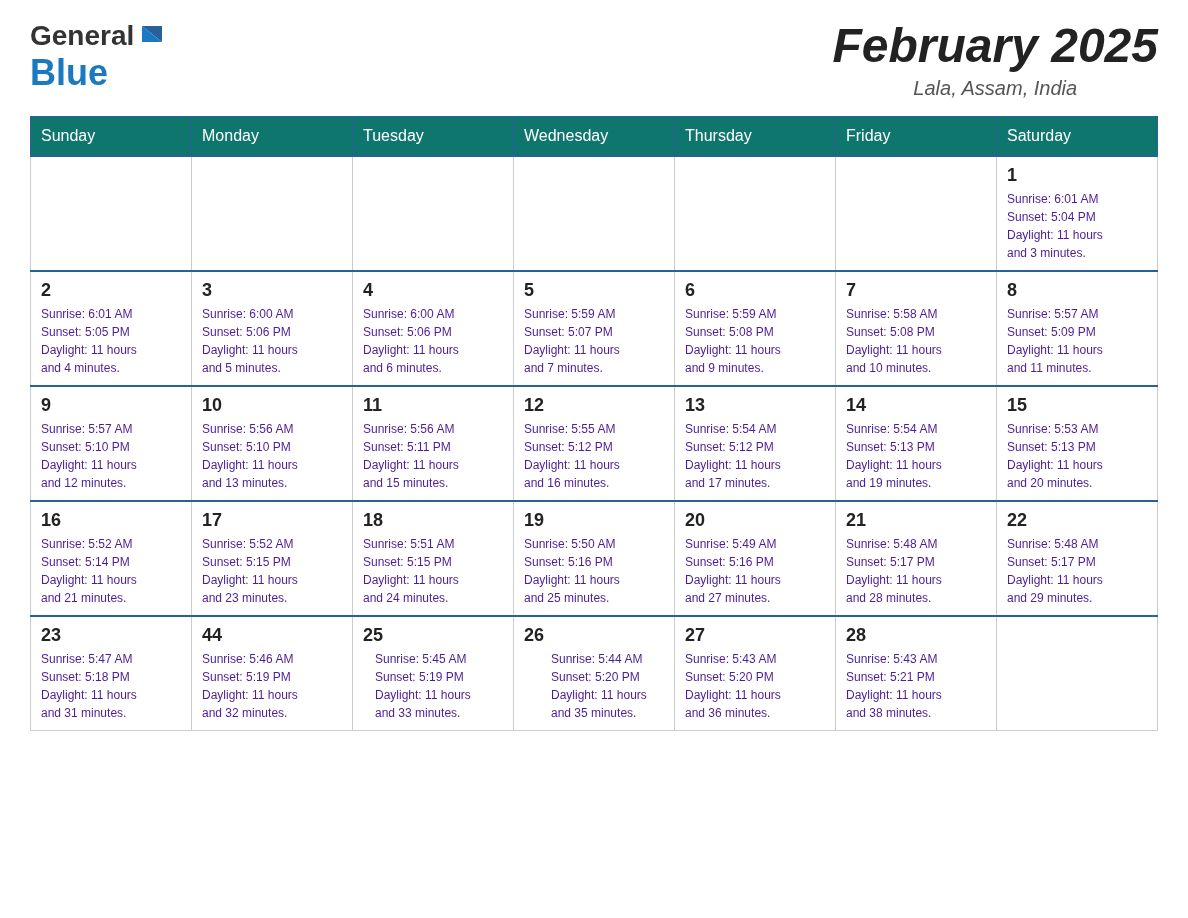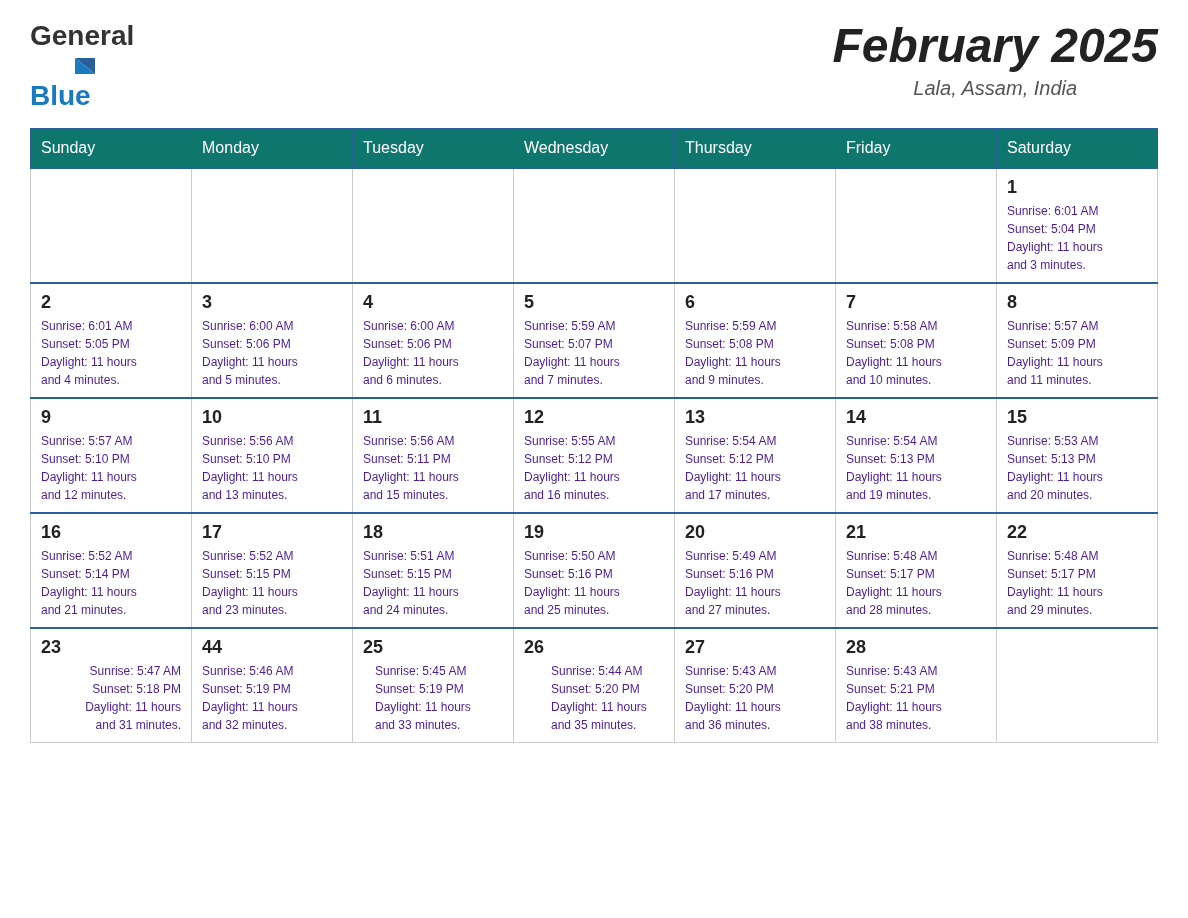--- a/index.html
+++ b/index.html
@@ -20,32 +20,31 @@
       font-size: 28px;
       font-weight: bold;
       color: #333;
     }
     .logo-icon {
       width: 28px;
       height: 28px;
       margin-left: 2px;
     }
     .logo-blue {
-      font-size: 28px;
+      font-size: 36px;
       font-weight: bold;
       color: #1a7abf;
     }
     .logo-wrapper {
       display: flex;
       flex-direction: column;
     }
     .logo-row {
       display: flex;
-      align-items: center;
-      flex-direction: column;
+      align-items: flex-start;
     }
     .title-section {
       text-align: center;
       font-style: italic;
     }
     .month-title {
       font-size: 48px;
       font-weight: bold;
       color: #222;
       line-height: 1.1;
@@ -293,21 +292,21 @@
           <span class="day-num">22</span>
           <div class="day-info" style="white-space: pre-line;">Sunrise: 5:48 AM
 Sunset: 5:17 PM
 Daylight: 11 hours
 and 29 minutes.</div>
         </td>
       </tr>
       <tr class="week-row">
         <td>
           <span class="day-num">23</span>
-          <div class="day-info" style="white-space: pre-line; text-align: right;">Sunrise: 5:47 AM
+          <div class="day-info" style="white-space: pre-line;">Sunrise: 5:47 AM
 Sunset: 5:18 PM
 Daylight: 11 hours
 and 31 minutes.</div>
         </td>
         <td>
           <span class="day-num">44</span>
           <div class="day-info" style="white-space: pre-line;">Sunrise: 5:46 AM
 Sunset: 5:19 PM
 Daylight: 11 hours
 and 32 minutes.</div>

